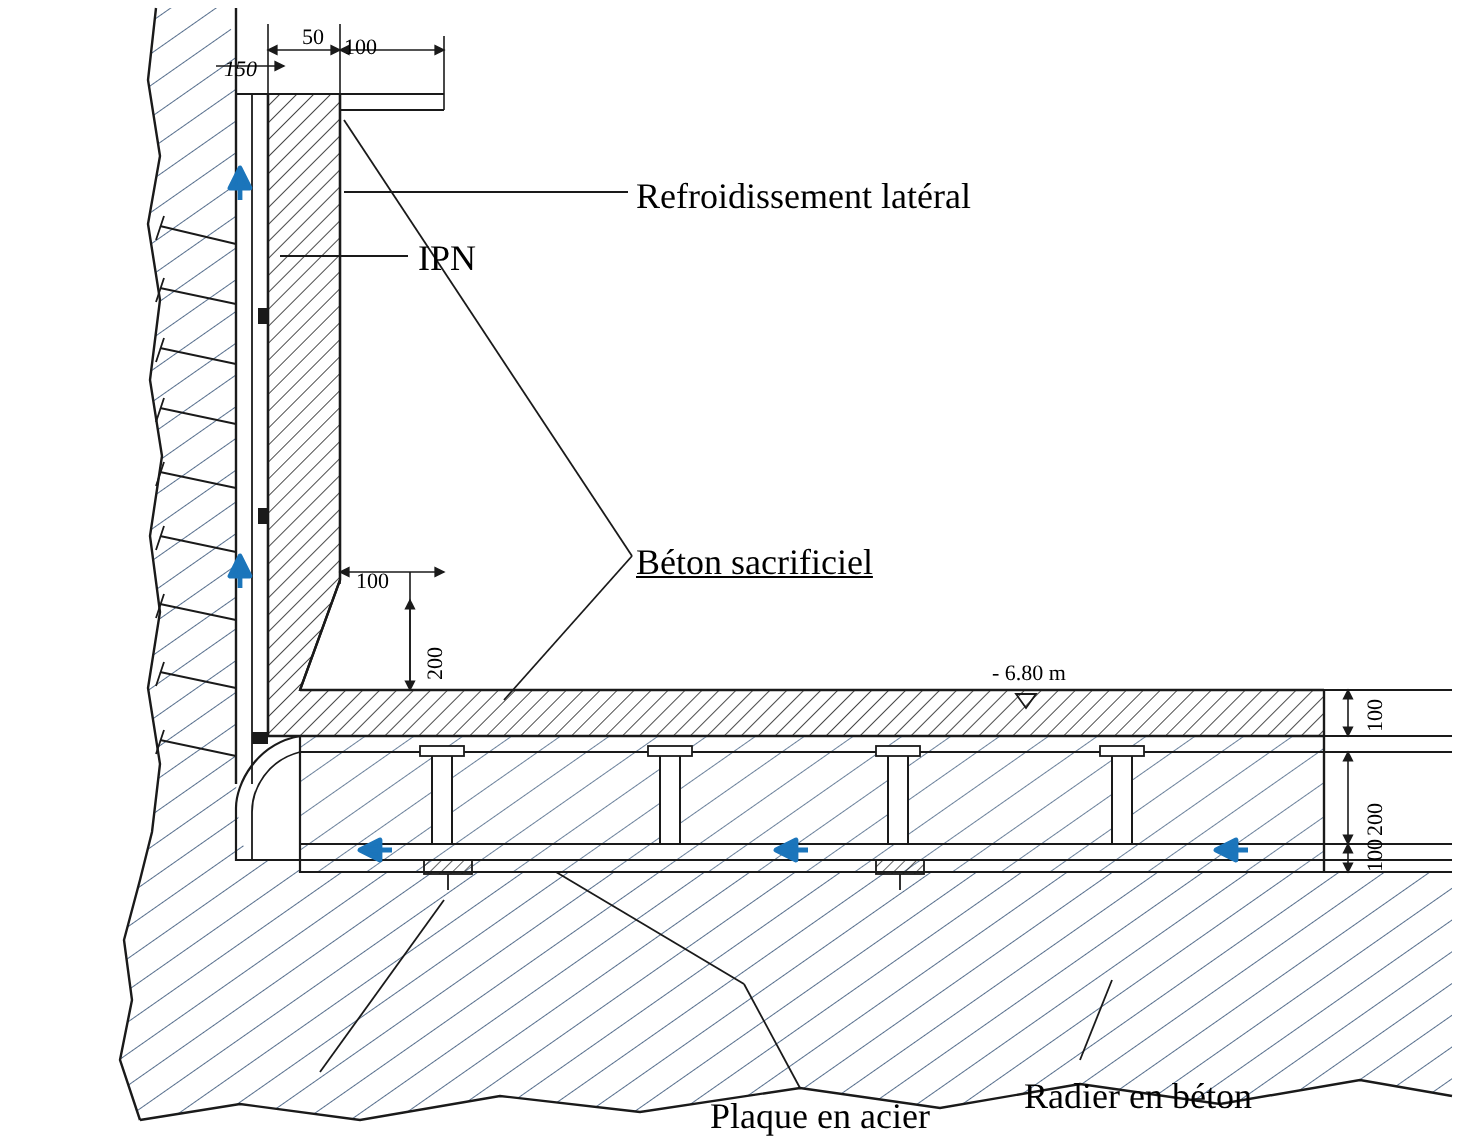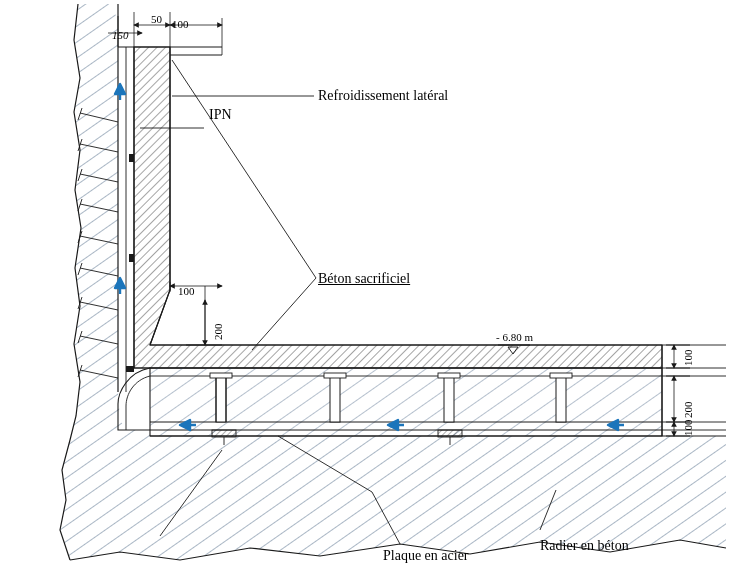--- a/index.html
+++ b/index.html
@@ -22,21 +22,21 @@
     left: 0;
     top: 0;
   }
   .lbl {
     position: absolute;
     font-family: "Liberation Serif", serif;
     color: #000000;
     white-space: nowrap;
   }
   .lbl-main {
-    font-size: 14px;
+    font-size: 18px;
   }
   .lbl-dim {
     font-size: 11px;
   }
   .lbl-depth {
     font-size: 11px;
   }
   .lbl-vert {
     font-size: 11px;
     transform: rotate(-90deg);
@@ -273,28 +273,28 @@
       <line x1="160" y1="536" x2="222" y2="450"></line>
       <line x1="400" y1="544" x2="372" y2="492"></line>
       <line x1="372" y1="492" x2="278" y2="436"></line>
       <line x1="540" y1="530" x2="556" y2="490"></line>
     </g>
 
   </svg>
 
   <div class="lbl lbl-main" style="left:318px; top:88px;">Refroidissement latéral</div>
 
-  <div class="lbl lbl-main" style="left:209px; top:107px;">IPN</div>
+  <div class="lbl lbl-main" style="left:209px; top:119px;">IPN</div>
 
   <div class="lbl lbl-main" style="left:318px; top:271px;text-decoration:underline;">Béton sacrificiel</div>
 
 
-  <div class="lbl lbl-main" style="left:355px; top:548px;margin-left:28px;">Plaque en acier</div>
-
-  <div class="lbl lbl-main" style="left:540px; top:538px;">Radier en béton</div>
+  <div class="lbl lbl-main" style="left:355px; top:548px;">Plaque en acier</div>
+
+  <div class="lbl lbl-main" style="left:512px; top:538px;">Radier en béton</div>
 
   <div class="lbl lbl-dim" style="left:112px; top:29px;font-style:italic;">150</div>
 
   <div class="lbl lbl-dim" style="left:131px; top:13px;padding-left:20px;">50</div>
 
   <div class="lbl lbl-dim" style="left:172px; top:18px;">100</div>
 
   <div class="lbl lbl-dim" style="left:178px; top:285px;">100</div>
 
   <div class="lbl lbl-vert" style="left:212px; top:340px;">200</div>

